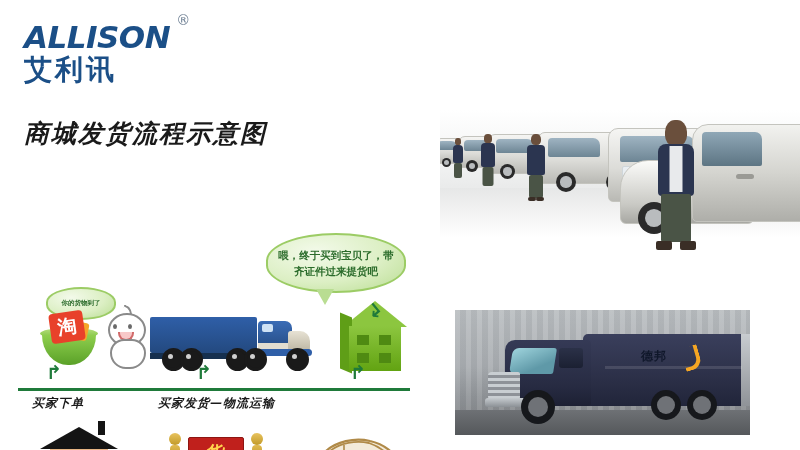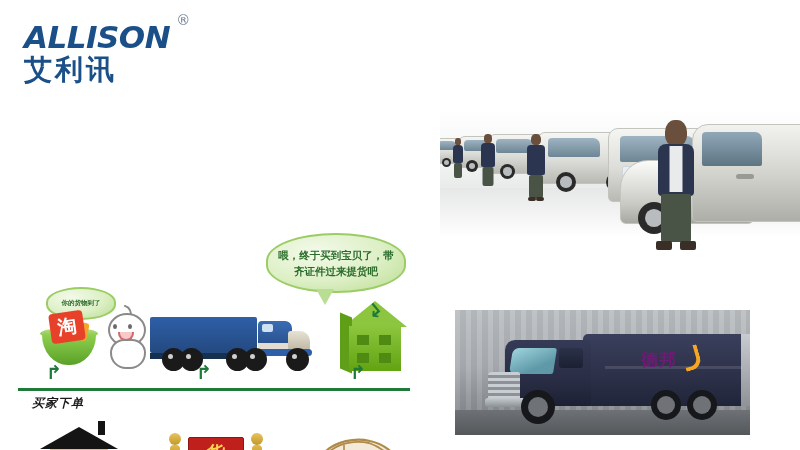--- a/index.html
+++ b/index.html
@@ -204,21 +204,21 @@
     background:linear-gradient(180deg,#353a56 0%,#272b42 70%,#1d2033 100%);border-radius:10px 4px 3px 3px;}
   .pt-wind{position:absolute;left:56px;top:38px;width:44px;height:26px;
     background:linear-gradient(155deg,#9fd4dd 0%,#5f99a8 70%);border-radius:6px 3px 2px 6px;
     transform:skewX(-9deg);}
   .pt-door-win{position:absolute;left:104px;top:38px;width:24px;height:20px;background:linear-gradient(180deg,#2b3148,#1b2032);border-radius:3px;}
   .pt-grille{position:absolute;left:33px;top:62px;width:32px;height:28px;
     background:repeating-linear-gradient(180deg,#c9ced2 0 3px,#8e9298 3px 6px);border-radius:4px 2px 3px 4px;}
   .pt-bumper{position:absolute;left:30px;top:88px;width:44px;height:9px;background:linear-gradient(180deg,#c6cbcf,#8b9095);border-radius:3px;}
   .pt-wheel{position:absolute;border-radius:50%;background:#16181c;}
   .pt-wheel i{position:absolute;left:20%;top:20%;width:60%;height:60%;border-radius:50%;background:#6f7277;}
-  .pt-logo{position:absolute;left:186px;top:38px;color:#701a75;font-weight:bold;font-size:17px;
+  .pt-logo{position:absolute;left:186px;top:38px;color:#0f172a;font-weight:bold;font-size:12px;
     font-family:"DejaVu Sans","Liberation Sans",sans-serif;letter-spacing:1px;}
   .pt-swoosh{position:absolute;left:228px;top:36px;width:13px;height:20px;
     border-right:4px solid #f5a623;border-bottom:4px solid #f5a623;border-radius:0 0 11px 0;transform:rotate(-16deg);}
   .pt-stripe{position:absolute;left:150px;top:56px;width:137px;height:3px;background:rgba(255,255,255,0.12);}
   .pt-road{position:absolute;left:0;top:100px;width:295px;height:25px;
     background:linear-gradient(180deg,#6e7175,#55585b);}
 
   
   .wm{
     position:absolute;left:2px;top:386px;width:260px;height:22px;
@@ -235,20 +235,21 @@
     <div class="logo-row">
       <span class="logo-en">ALLISON</span>
       <span class="logo-reg">®</span>
     </div>
     <div class="logo-cn">艾利讯</div>
   </div>
 
 
   <div class="flow-panel">
 
+    <div class="flow-title">商城发货流程示意图</div>
 
     <div class="bubble bubble-big">
       <span>喂，终于买到宝贝了，带齐证件过来提货吧</span>
       <span class="tail"></span>
     </div>
 
     <div class="bubble bubble-small">
       <span>你的货物到了</span>
       <span class="tail"></span>
     </div>
@@ -303,20 +304,21 @@
       <div class="win c"></div>
         <div class="win d"></div>
     </div>
 
     <div class="arrow" style="left:46px;top:258px;">↱</div>
     <div class="arrow" style="left:196px;top:258px;">↱</div>
     <div class="arrow" style="left:350px;top:258px;">↱</div>
     <div class="greenline line1"></div>
 
     <div class="cap" style="left:32px;top:290px;">买家下单</div>
+    <div class="cap" style="left:158px;top:290px;">买家发货—物流运输</div>
 
     <div class="ico bhouse">
       <div class="chim"></div>
       <div class="roof"></div>
       <div class="body"></div>
 
     </div>
 
     <div class="ico movers">
       <div class="man m1">

